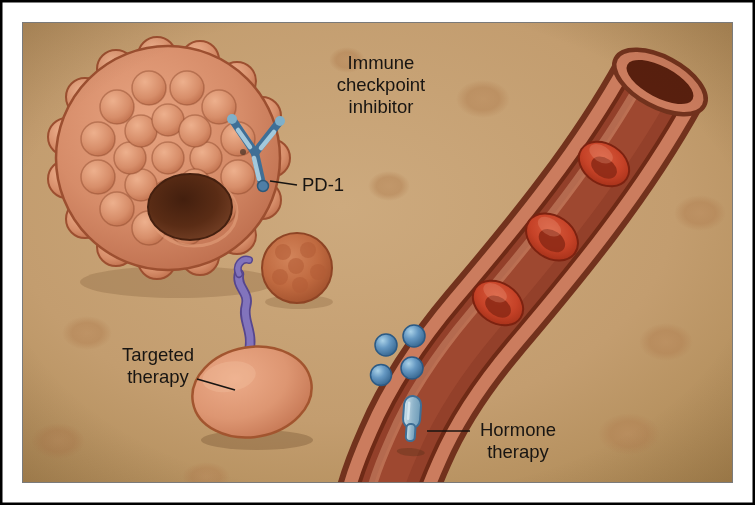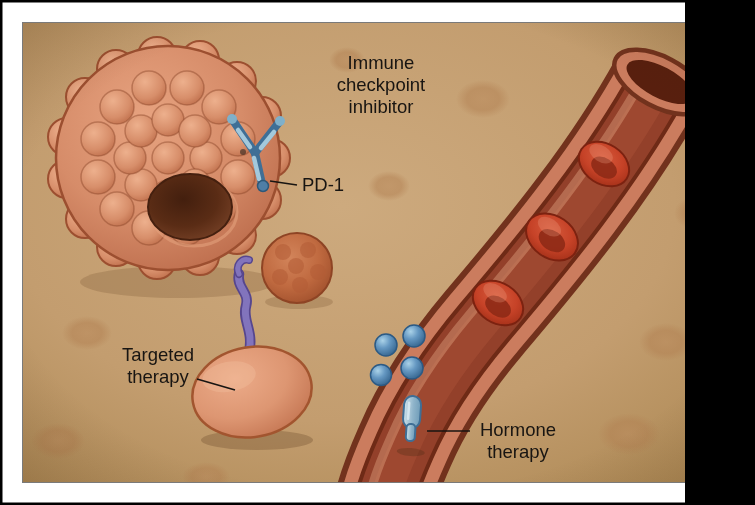--- a/index.html
+++ b/index.html
@@ -1,16 +1,16 @@
 <!DOCTYPE html>
 <html><head>
 <meta charset="utf-8">
 <style>
   html,body{margin:0;padding:0;background:#000;}
-  .stage{position:relative;width:685px;height:505px;background:#ec4899;overflow:hidden;}
+  .stage{position:relative;width:755px;height:505px;background:#ec4899;overflow:hidden;}
   svg{display:block;}
   .lbl{font-family:"Liberation Sans", sans-serif;font-size:18.5px;fill:#181512;}
   .ptr{stroke:#181512;stroke-width:1.7;fill:none;}
 </style>
 </head>
 <body>
 
 <div class="stage">
 <svg width="755" height="505" viewBox="0 0 755 505">
   <defs>

